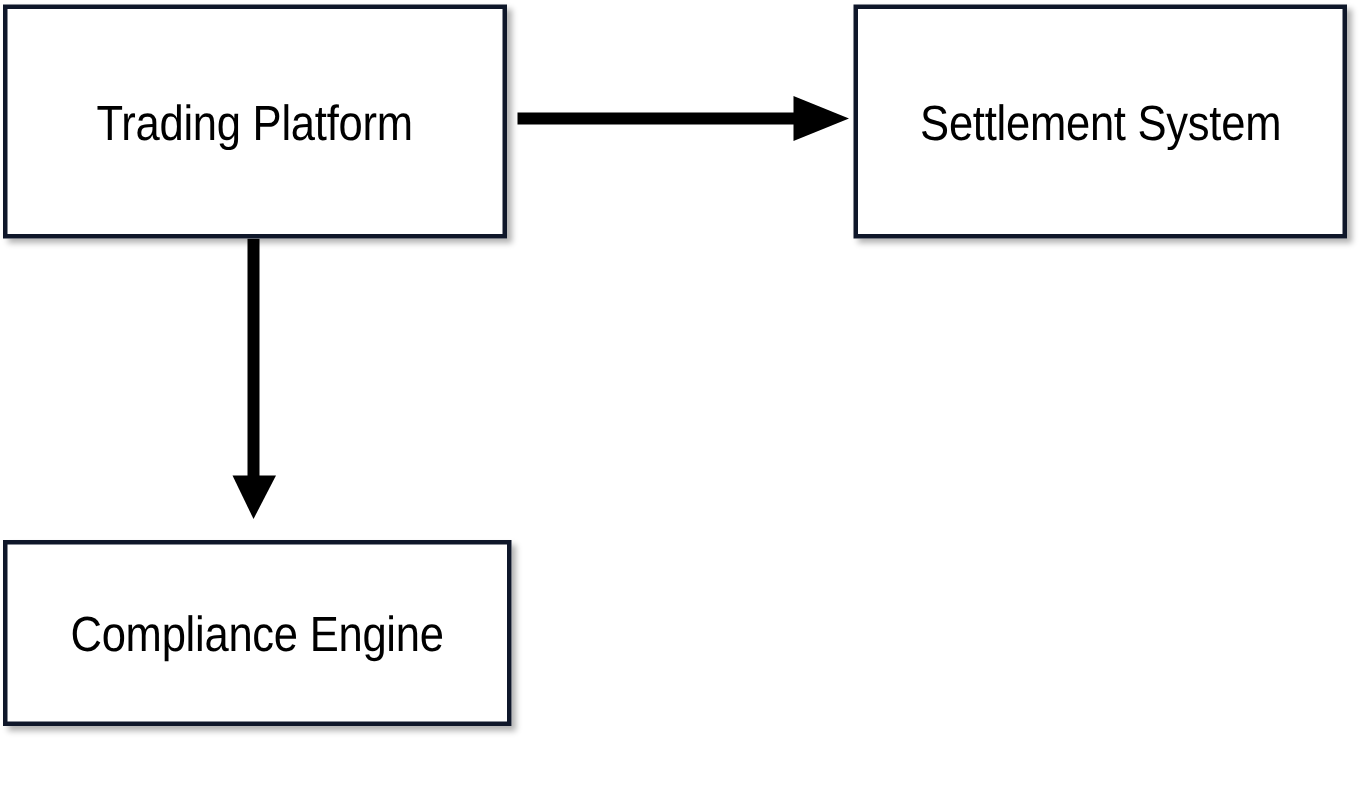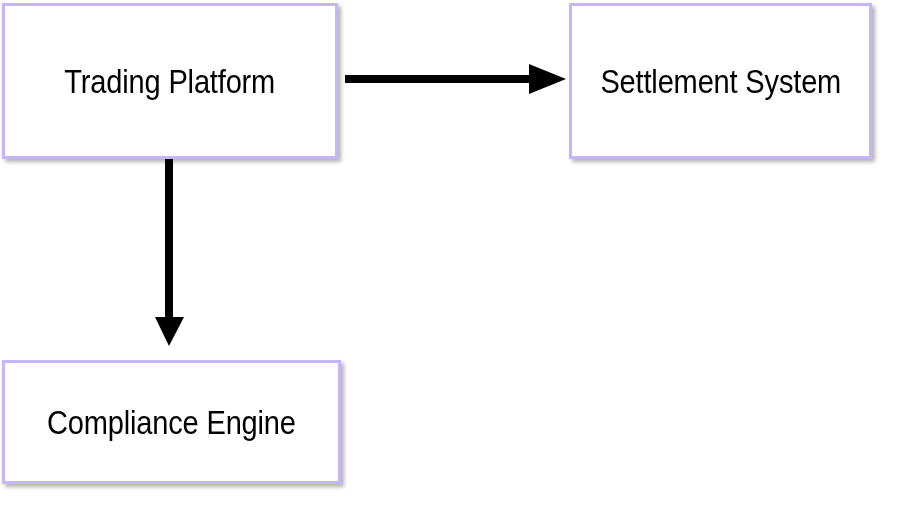--- a/index.html
+++ b/index.html
@@ -16,21 +16,21 @@
   #diagram-canvas {
     position: relative;
     width: 913px;
     height: 527px;
     background: #ffffff;
   }
   .node-box {
     position: absolute;
     box-sizing: border-box;
     background: #ffffff;
-    border: 3px solid #c4b5fd;
+    border: 3px solid #0f172a;
     box-shadow: 3px 3px 4px rgba(0,0,0,0.30);
     display: flex;
     align-items: center;
     justify-content: center;
   }
   .node-label {
     font-family: "Liberation Sans", "DejaVu Sans", sans-serif;
     font-size: 33px;
     line-height: 1;
     font-weight: 400;
@@ -39,21 +39,21 @@
     transform: scaleX(0.88);
     transform-origin: center center;
     white-space: nowrap;
     text-align: center;
   }
   
   #node-trading-platform {
     left: 2px;  top: 3px;  width: 336px; height: 156px;
   }
   #node-settlement-system {
-    left: 569px; top: 3px;  width: 303px; height: 156px;
+    left: 569px; top: 3px;  width: 329px; height: 156px;
   }
   #node-compliance-engine {
     left: 2px;  top: 360px; width: 339px; height: 124px;
   }
   .edge-svg {
     position: absolute;
     left: 0;
     top: 0;
     width: 913px;
     height: 527px;

